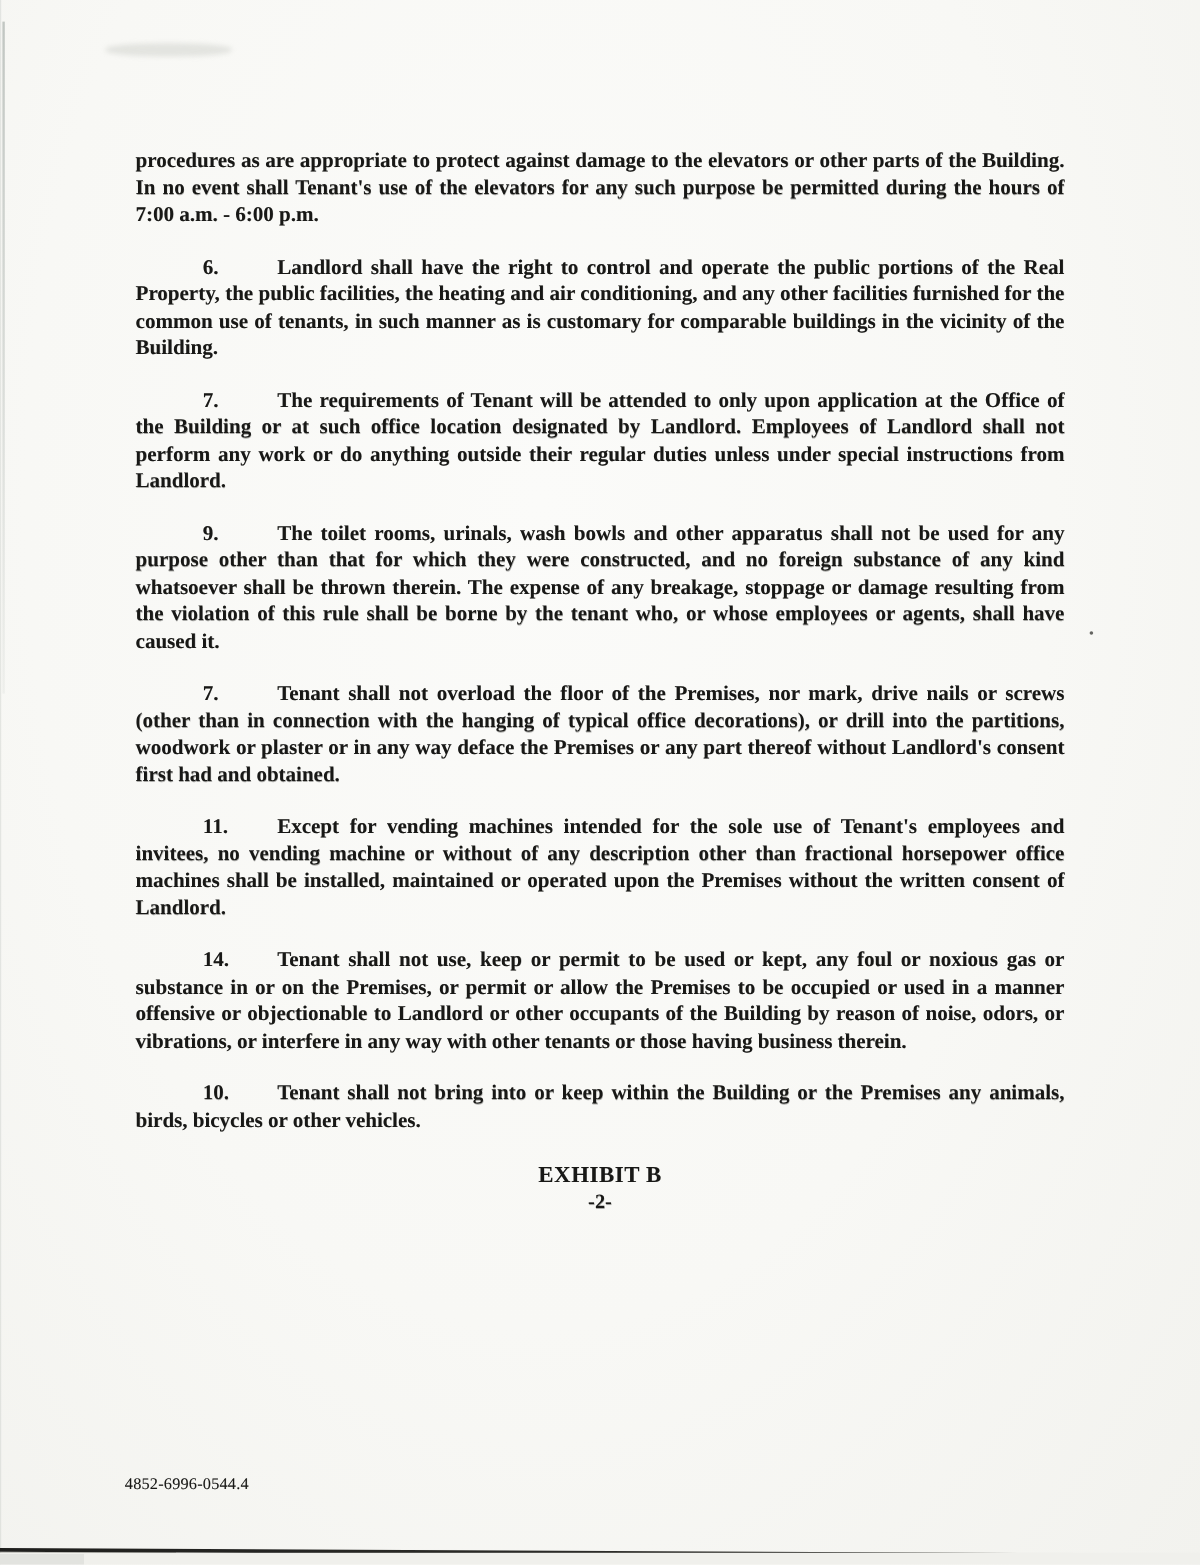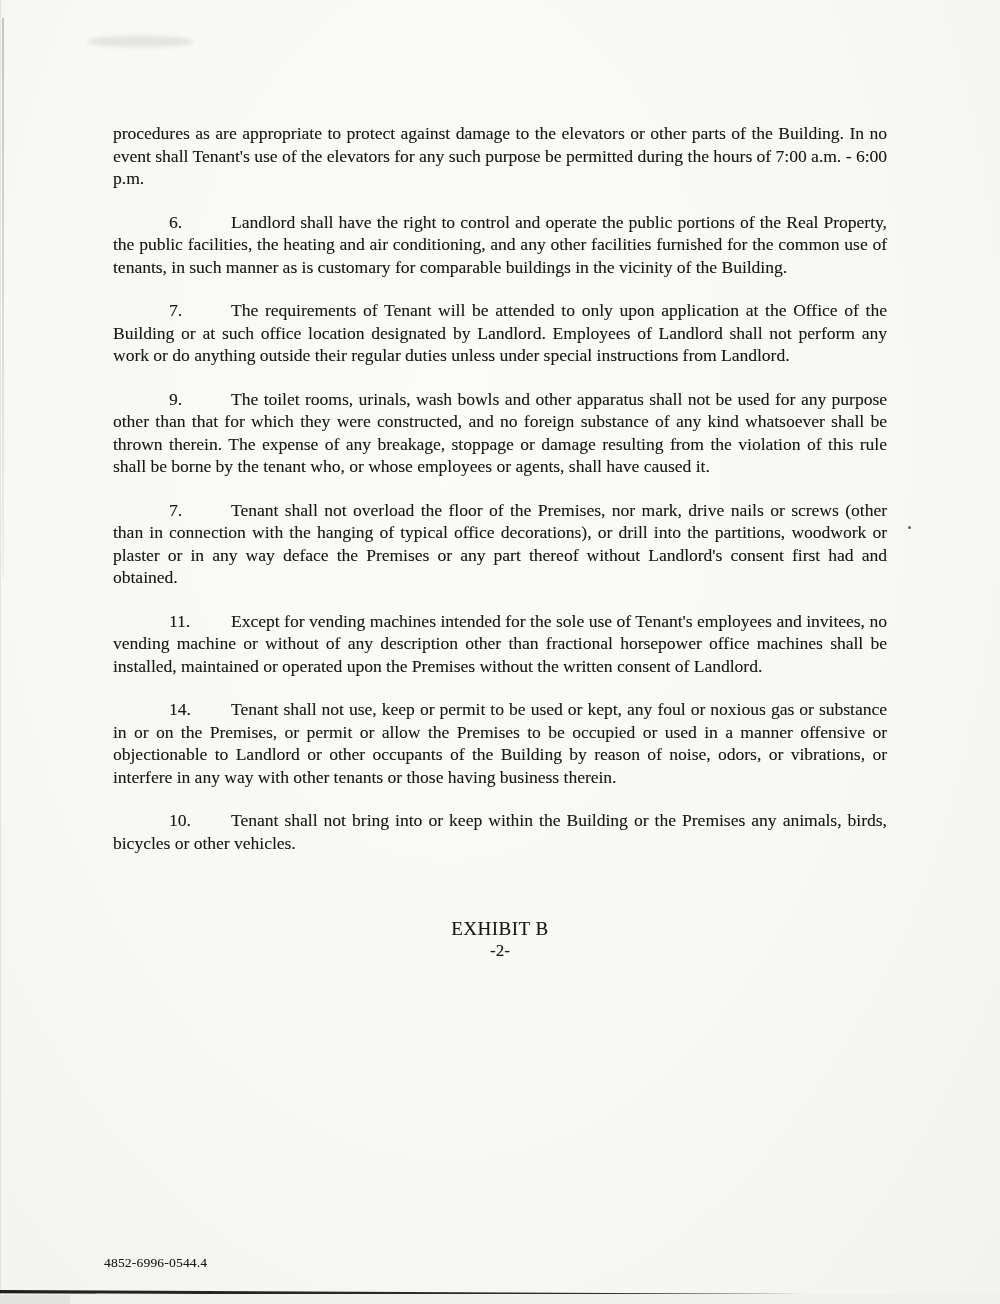--- a/index.html
+++ b/index.html
@@ -15,52 +15,53 @@
     background: #f7f7f4;
     background-image: radial-gradient(ellipse at 45% 32%, #fbfbf9 0%, #f8f8f5 55%, #f2f2ee 100%);
     font-family: "Liberation Serif", "DejaVu Serif", serif;
     color: #181816;
   }
   .content {
     position: absolute;
     left: 113px;
     top: 122px;
     width: 774px;
+    font-weight: bold;
   }
   p.para {
     margin: 0 0 21px 0;
     font-size: 17.5px;
     line-height: 22.5px;
     text-align: justify;
     text-shadow: 0.25px 0.25px 0 rgba(25,25,22,0.35);
   }
   .pnum {
     display: inline-block;
     margin-left: 56px;
     min-width: 62px;
   }
   .footer {
-    margin-top: 63px;
+    margin-top: 24px;
     text-align: center;
   }
   .exhibit {
     font-size: 19px;
     line-height: 23px;
     letter-spacing: 0.5px;
     text-shadow: 0.25px 0.25px 0 rgba(25,25,22,0.35);
   }
   .pageno {
     font-size: 17px;
     line-height: 22px;
     text-shadow: 0.25px 0.25px 0 rgba(25,25,22,0.35);
   }
   .docnum {
     position: absolute;
     left: 104px;
-    top: 1255px;
+    top: 1229px;
     font-size: 13.5px;
     letter-spacing: 0.2px;
     text-shadow: 0.2px 0.2px 0 rgba(25,25,22,0.3);
   }
   
   .edge-line-left {
     position: absolute;
     left: 2px;
     top: 18px;
     width: 2px;

